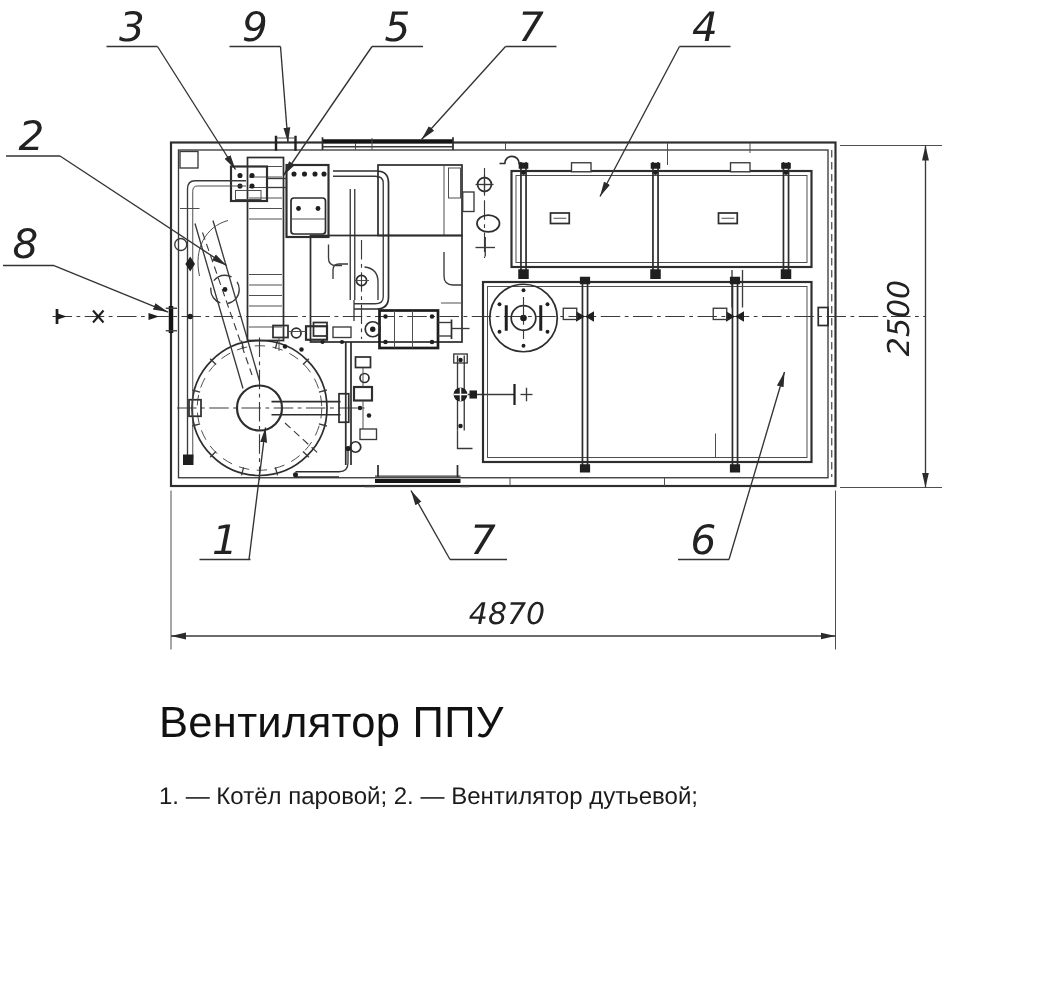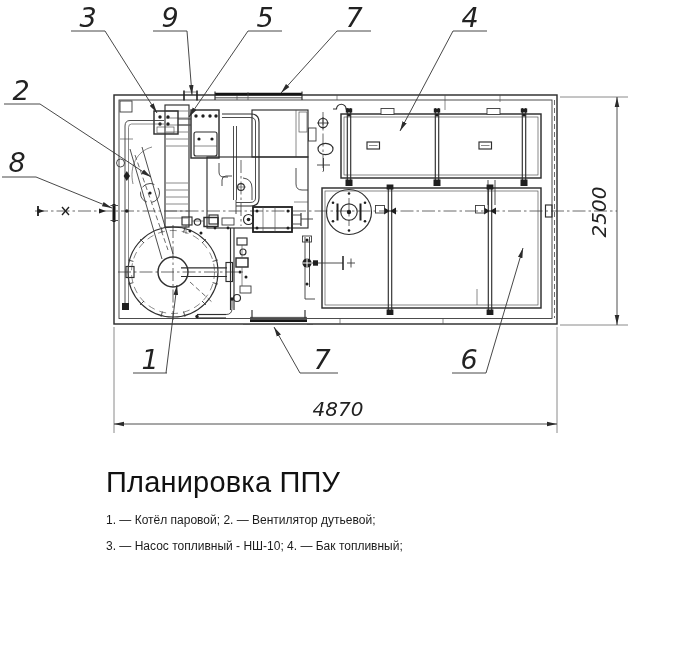--- a/index.html
+++ b/index.html
@@ -16,21 +16,21 @@
   .dsh{stroke:#3a3a3a;stroke-width:.75;fill:none;stroke-dasharray:5 3;}
   .fillk{fill:#1f1f1f;stroke:none;}
   .wht{fill:#ffffff;}
   .leader{stroke:#333;stroke-width:.9;fill:none;}
   .shelf{stroke:#333;stroke-width:.9;}
   text.callout{font-family:"DejaVu Sans",sans-serif;font-style:italic;font-size:27px;fill:#222;}
   text.dim{font-family:"DejaVu Sans",sans-serif;font-style:italic;font-size:20px;fill:#222;}
   
   .caption{position:absolute;left:106px;top:466px;width:560px;}
   .caption h1{margin:0;font-size:29px;font-weight:400;letter-spacing:.2px;color:#111;}
-  .legend{margin-top:9px;font-size:12px;line-height:25.8px;color:#1b1b1b;}
+  .legend{margin-top:20px;font-size:16px;line-height:25.8px;color:#1b1b1b;}
 </style>
 </head>
 <body>
 
 <div class="stage">
 <svg width="696" height="460" viewBox="0 0 696 460">
   <defs>
     <marker id="arr" markerWidth="11" markerHeight="6" refX="10" refY="3" orient="auto-start-reverse" markerUnits="userSpaceOnUse">
       <path d="M0,0.7 L10,3 L0,5.3 Z" fill="#2b2b2b"></path>
     </marker>
@@ -418,19 +418,18 @@
     <line class="leader" x1="300" y1="373" x2="274" y2="327" marker-end="url(#arr)"></line>
   </g>
   <g>
     <text class="callout" x="469" y="369" text-anchor="middle">6</text>
     <line class="shelf" x1="452" y1="373" x2="486" y2="373"></line>
     <line class="leader" x1="486" y1="373" x2="523" y2="248" marker-end="url(#arr)"></line>
   </g>
 </svg>
 
 <div class="caption">
-  <h1>Планировка ППУ</h1>
+  <h1>Вентилятор ППУ</h1>
   <div class="legend">
     <div>1. — Котёл паровой; 2. — Вентилятор дутьевой;</div>
-    <div>3. — Насос топливный - НШ-10; 4. — Бак топливный;</div>
   </div>
 </div>
 </div>
 
 </body></html>

